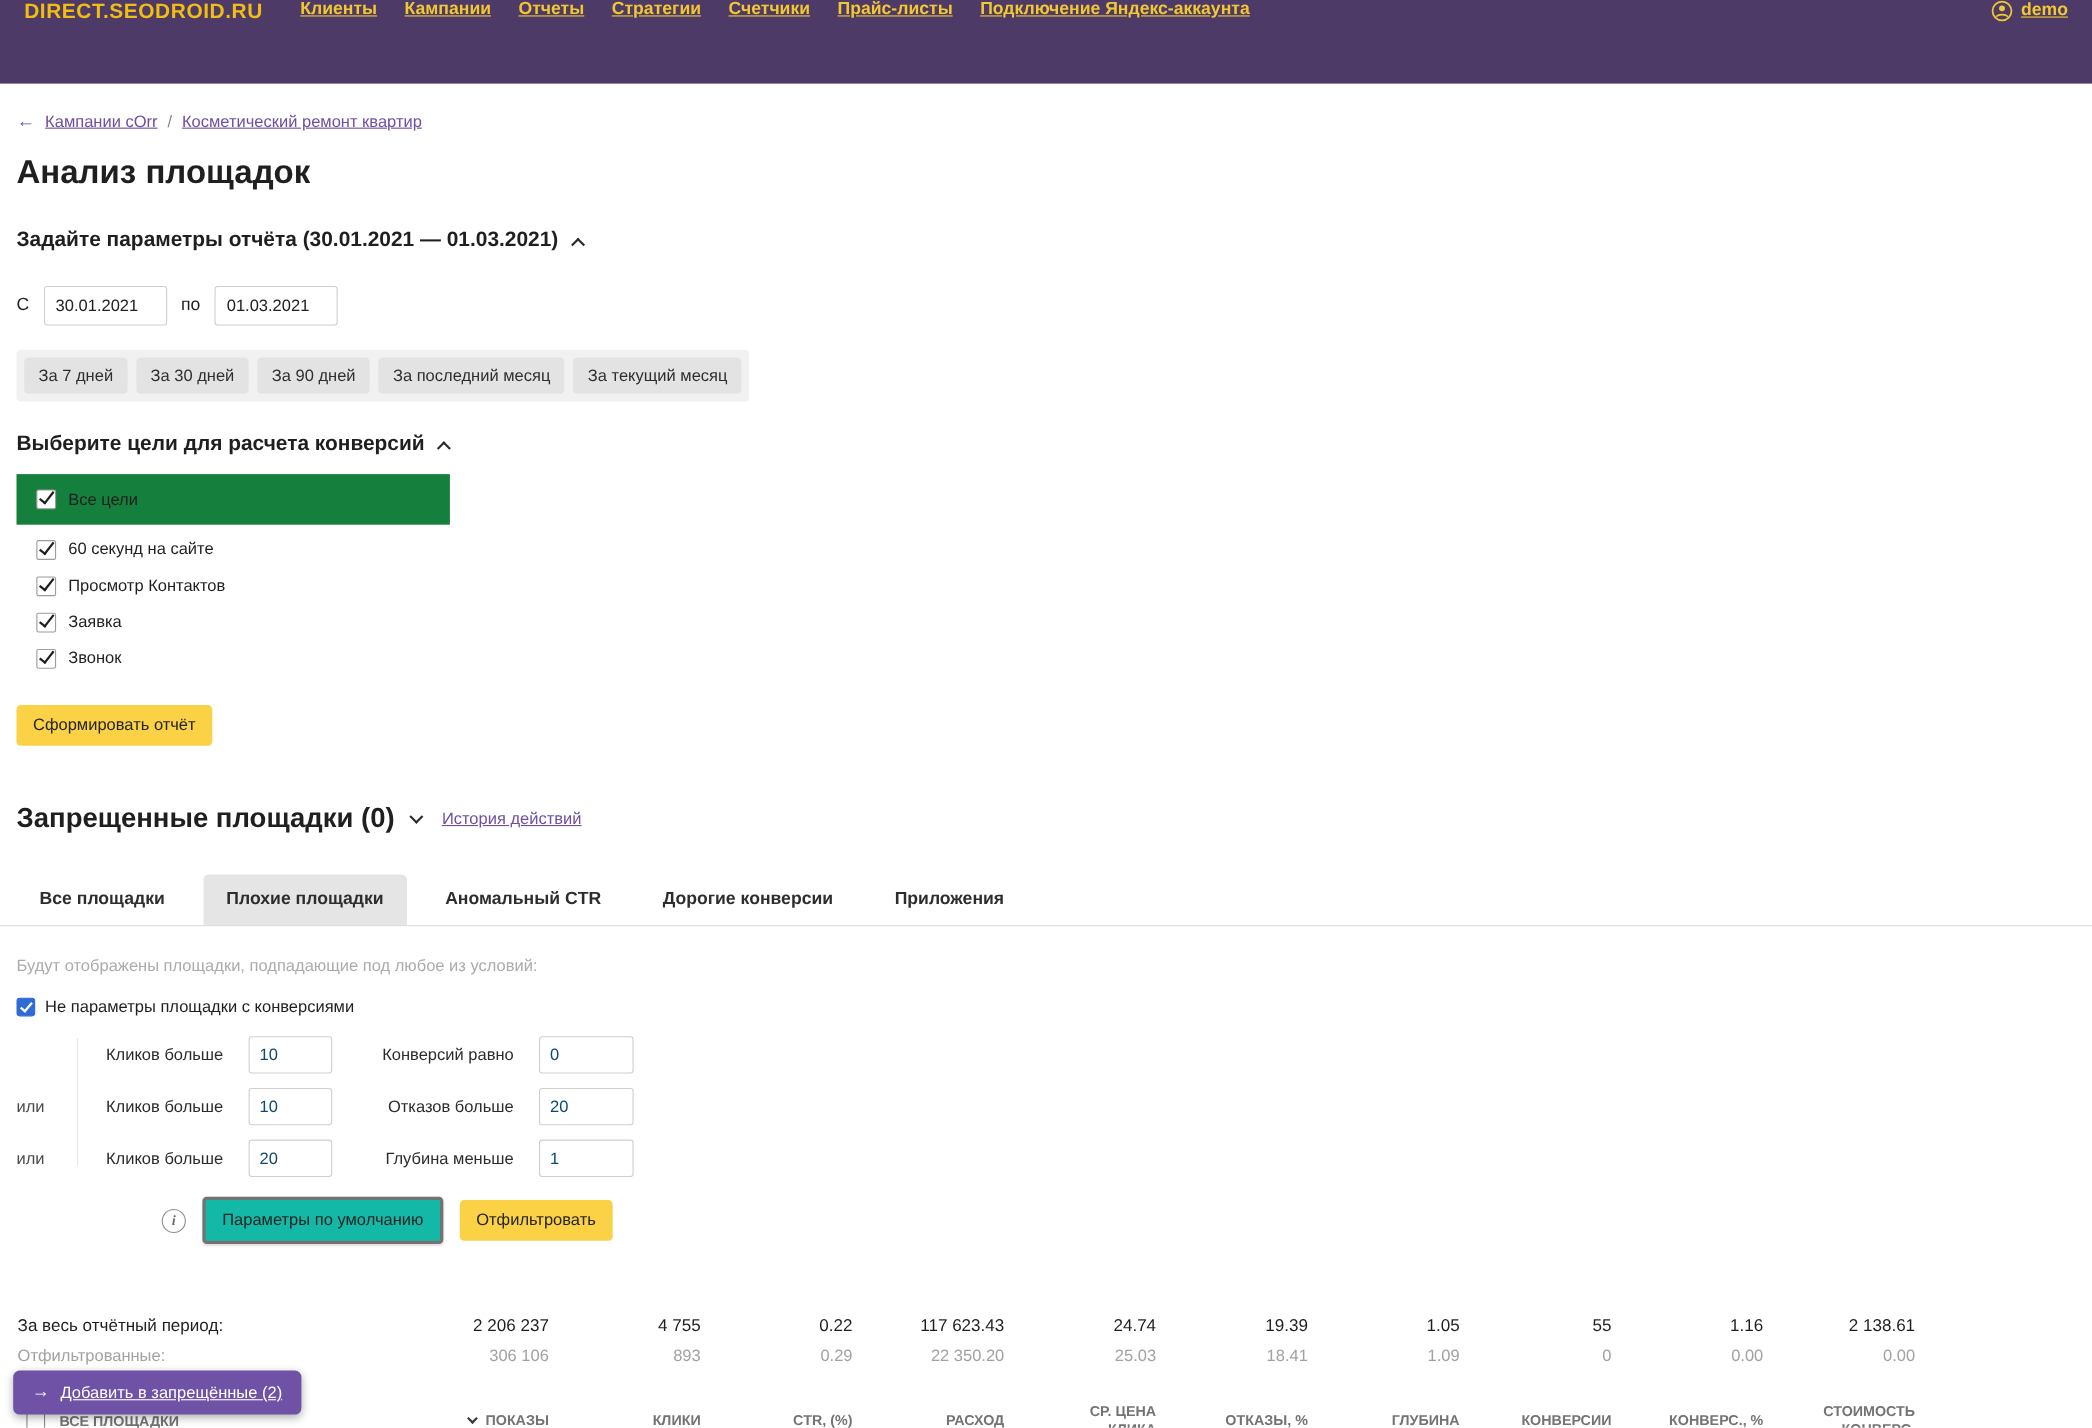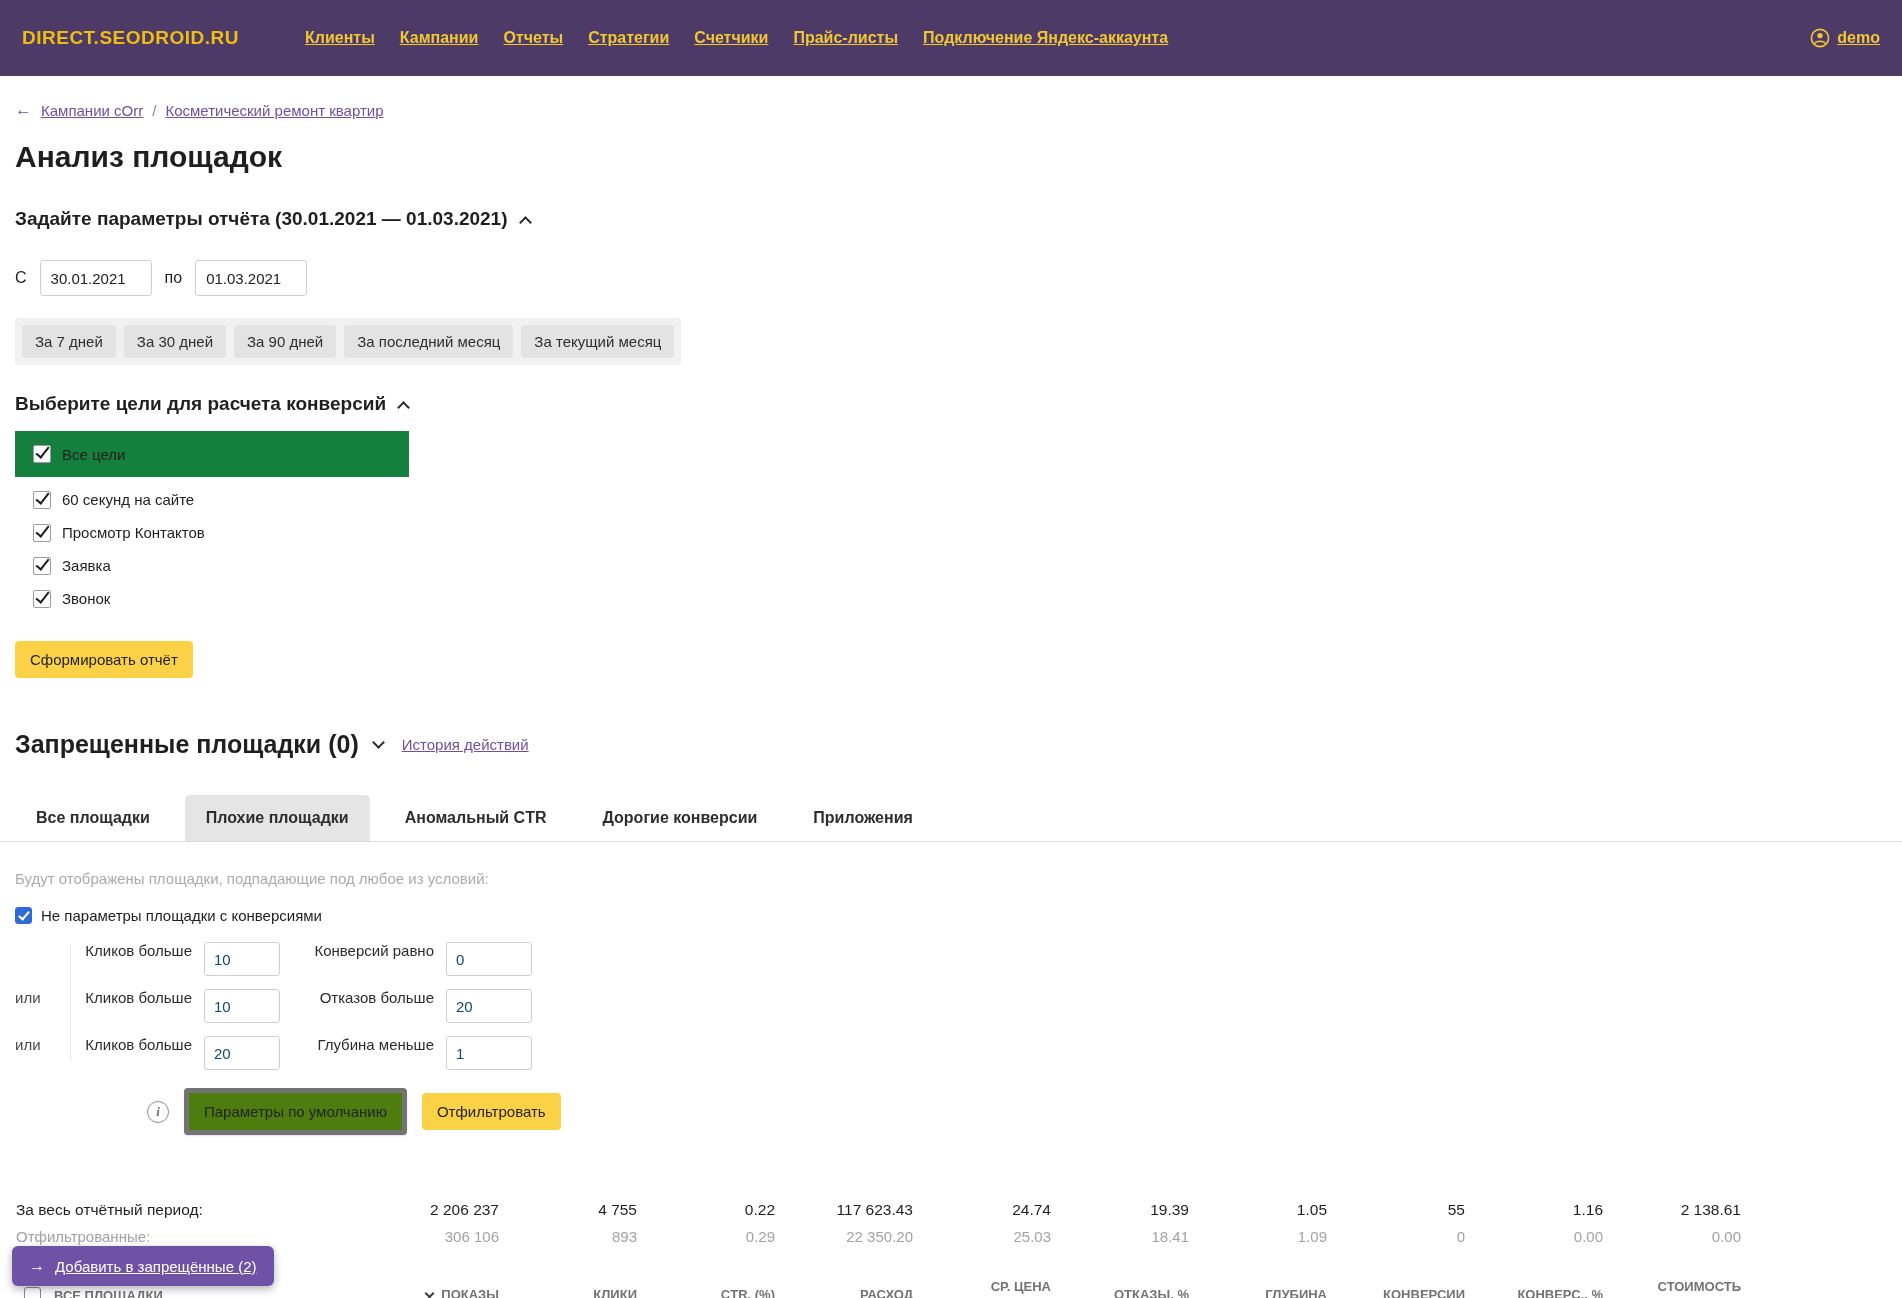--- a/index.html
+++ b/index.html
@@ -5,21 +5,21 @@
   * { box-sizing: border-box; }
   html,body { margin:0; padding:0; }
   body {
     width:1902px; height:1298px; overflow:hidden; position:relative;
     background:#ffffff; color:#1f1f1f;
     font-family:"Liberation Sans", sans-serif;
   }
   a { cursor:pointer; }
 
   
-  .topbar { height:76px; background:#4d3a67; display:flex; align-items:center; padding:0 22px;gap:32px; }
+  .topbar { height:76px; background:#4d3a67; display:flex; align-items:flex-start; padding:0 22px; }
   .logo { color:#f0bd13; font-size:19px; font-weight:800; letter-spacing:.5px; margin-right:34px; cursor:pointer; white-space:nowrap; }
   .topnav { display:flex; gap:25px; align-items:center; }
   .topnav a { color:#f1c832; font-size:16px; font-weight:700; text-decoration:underline; white-space:nowrap; }
   .topbar-user { margin-left:auto; display:flex; align-items:center; gap:7px; color:#f1c832; font-size:16px; font-weight:700; cursor:pointer; }
   .topbar-user .lbl { text-decoration:underline; }
 
   .content { padding:0 15px; }
 
   
   .breadcrumb { margin-top:24px; font-size:15px; display:flex; align-items:center; gap:9px; }
@@ -68,32 +68,32 @@
   .tab { background:none; border:none; padding:14px 21px; font:600 16px "Liberation Sans", sans-serif;
          color:#2d2d2d; cursor:pointer; white-space:nowrap; }
   .tab.active { background:#e5e5e5; border-radius:5px 5px 0 0; }
 
   
   .note { margin-top:28px; color:#ababab; font-size:15px; }
   .hideconv { margin-top:20px; display:flex; align-items:center; gap:9px; font-size:15px; cursor:pointer; }
 
   .conds { margin-top:18px; position:relative; }
   .conds::before { content:''; position:absolute; left:55px; top:2px; bottom:10px; width:1px; background:#e6e6e6; }
-  .cond-row { display:flex; align-items:flex-start; gap:12px; margin-bottom:13px; font-size:15px; }
+  .cond-row { display:flex; align-items:center; gap:23px; margin-bottom:13px; font-size:15px; }
   .or-cell { width:40px; color:#4a4a4a; }
   .l-label { width:125px; text-align:right; color:#2c2c2c; }
   .r-label { width:142px; text-align:right; color:#2c2c2c; }
   .cond-input { height:34px; border:1px solid #cfcfcf; border-radius:3px; padding:0 9px;
                 font:15px "Liberation Sans", sans-serif; color:#0c4a6e; }
   .cond-input.w1 { width:76px; } .cond-input.w2 { width:86px; }
 
   .filter-actions { margin-top:18px; margin-left:132px; display:flex; align-items:center; gap:15px; }
   .info-icon { width:22px; height:22px; border:1.5px solid #8f8f8f; border-radius:50%; color:#6e6e6e;
                font:italic 700 13px "Liberation Serif", serif; display:flex; align-items:center; justify-content:center; flex:none; }
-  .btn-white { background:#4d7c0f; border:5px solid #737373; border-radius:4px; padding:10px 15px;
+  .btn-white { background:#14b8a6; border:3px solid #737373; border-radius:4px; padding:10px 15px;
                font:15px "Liberation Sans", sans-serif; color:#242424; box-shadow:0 1px 2px rgba(0,0,0,.12); cursor:pointer; }
 
   
   .grid-row { display:grid; grid-template-columns:352px repeat(10,138px); align-items:center; }
   .num { text-align:right; padding-right:6px; }
 
   .summary { margin-top:62px; }
   .summary .grid-row { height:26px; font-size:15.5px; }
   .summary .filtered { color:#a2a2a2; font-size:15px; }
   .sum-label { padding-left:1px; }

